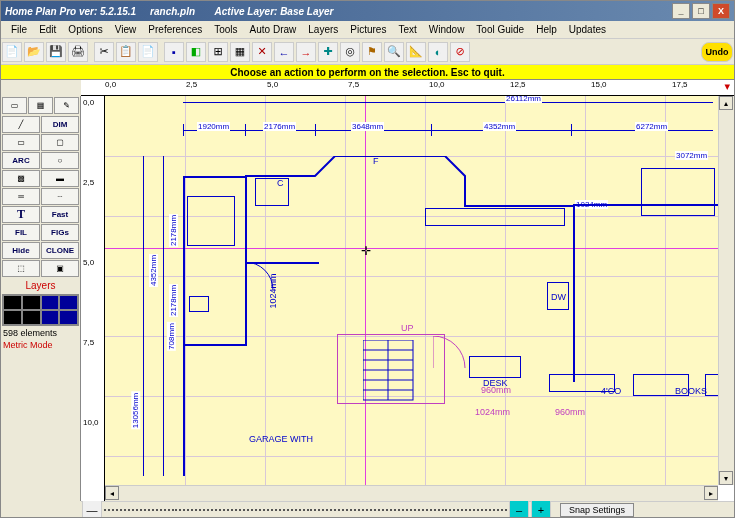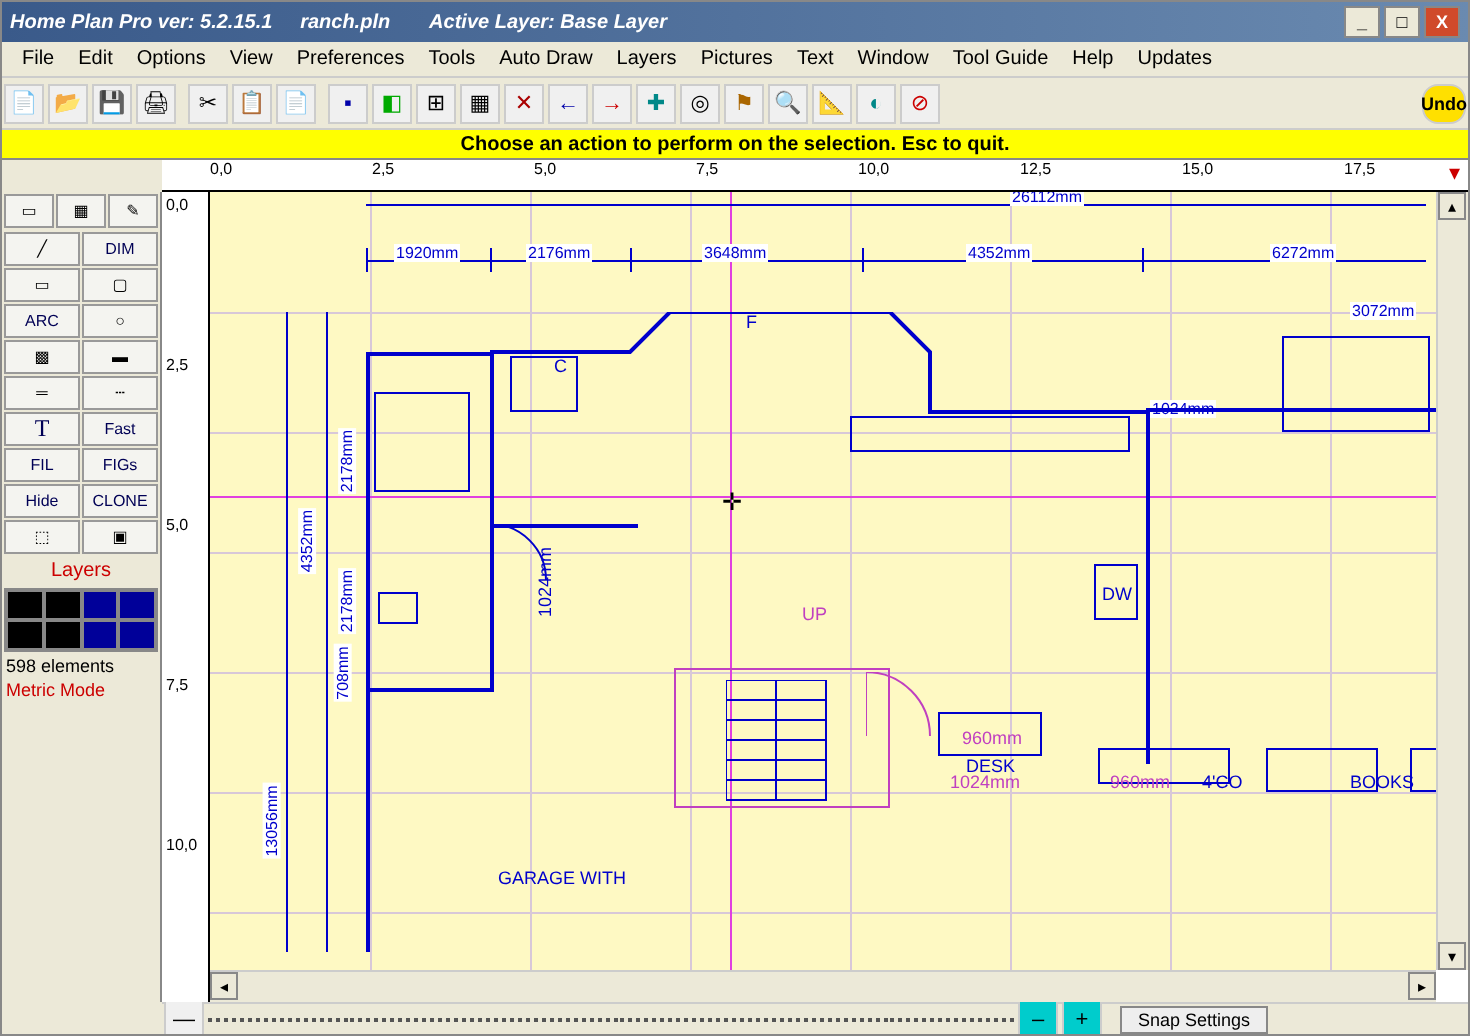--- a/index.html
+++ b/index.html
@@ -8,31 +8,31 @@
 .titlebar-text { flex: 1; font-style: italic; }
 .titlebar-btns { display: flex; gap: 2px; }
 .titlebar-btn { width: 18px; height: 16px; background: #ece9d8; border: 1px solid #888; display: flex; align-items: center; justify-content: center; color: #000; font-weight: bold; font-size: 9px; cursor: pointer; }
 .titlebar-btn.close { background: #d04a2a; color: #fff; }
 .menubar { height: 18px; background: #ece9d8; display: flex; align-items: center; padding: 0 4px; border-bottom: 1px solid #ccc; }
 .menu-item { padding: 2px 6px; cursor: pointer; }
 .toolbar1 { height: 26px; display: flex; align-items: center; background: #ece9d8; border-bottom: 1px solid #ccc; }
 .coords { width: 78px; border-right: 1px solid #ccc; padding: 0 2px; }
 .coord-row { font-size: 9px; height: 12px; }
 .tb-btn { width: 20px; height: 20px; border: 1px solid #ccc; margin: 0 1px; display: flex; align-items: center; justify-content: center; cursor: pointer; font-size: 11px; background: #f0f0f0; }
-.tb-btn.undo { background: #ffe000; font-weight: bold; font-size: 9px; border-radius: 8px; width: 22px; }
+.tb-btn.undo { background: #ffe000; font-weight: bold; font-size: 9px; border-radius: 8px; width: 32px; }
 .tb-sep { width: 4px; }
 .yellowbar { height: 15px; background: #ffff00; color: #000; font-weight: bold; text-align: center; line-height: 15px; border-bottom: 1px solid #888; font-size: 10px; }
 .ruler-h { height: 16px; display: flex; border-bottom: 1px solid #000; position: relative; background: #fff; margin-left: 80px; }
 .ruler-h .tick { position: absolute; top: 0; font-size: 8px; }
 .main-area { display: flex; height: 405px; }
 .left-col { width: 80px; background: #ece9d8; border-right: 1px solid #888; overflow: hidden; }
 .tool-grid { display: grid; grid-template-columns: 1fr 1fr 1fr; gap: 1px; padding: 1px; }
 .tool-grid.two { grid-template-columns: 1fr 1fr; }
 .tool-btn { height: 17px; border: 1px solid #999; background: #f4f4f0; display: flex; align-items: center; justify-content: center; font-size: 8px; cursor: pointer; overflow: hidden; }
-.tool-btn.txt { font-weight: normal; color: #005; }
+.tool-btn.txt { font-weight: bold; color: #005; }
 .redraw { color: #c00; font-size: 10px; text-align: center; padding: 2px 0; cursor: pointer; }
 .swatches { height: 32px; display: grid; grid-template-columns: repeat(4,1fr); gap: 0; margin: 1px; border: 1px solid #888; }
 .sw { border: 1px solid #888; }
 .sw.blk { background: #000; } .sw.blu { background: #000099; }
 .info-txt { font-size: 9px; padding: 1px 2px; }
 .info-txt.red { color: #c00; }
 .canvas-wrap { flex: 1; position: relative; overflow: hidden; background: #fff; }
 .ruler-v { position: absolute; left: 0; top: 0; width: 24px; height: 100%; border-right: 1px solid #000; background: #fff; }
 .ruler-v .tick { position: absolute; left: 2px; font-size: 8px; }
 .canvas { position: absolute; left: 24px; top: 0; right: 16px; bottom: 16px; background: #fef9c3; }
@@ -42,21 +42,21 @@
 .grid-line-v { position: absolute; top: 0; bottom: 0; width: 1px; background: #d8c8d8; }
 .grid-line-h { position: absolute; left: 0; right: 0; height: 1px; background: #d8c8d8; }
 .cline-v { position: absolute; top: 0; bottom: 0; width: 1px; background: #e040e0; }
 .cline-h { position: absolute; left: 0; right: 0; height: 1px; background: #e040e0; }
 .wall { position: absolute; background: #0000cc; }
 .dim-line { position: absolute; border-top: 1px solid #0000cc; }
 .dim-line-v { position: absolute; border-left: 1px solid #0000cc; }
 .dim-tick { position: absolute; width: 1px; height: 12px; background: #0000cc; }
 .dim-label { position: absolute; color: #0000cc; font-size: 8px; background: #fff; padding: 0 1px; }
 .plan-label { position: absolute; color: #0000cc; font-size: 9px; }
-.plan-label.mag { color: #c040c0; }
+.plan-label.mag { color: #c040c0; margin-top: 21px; }
 .rect-outline { position: absolute; border: 1px solid #0000cc; }
 .rect-mag { position: absolute; border: 1px solid #c040c0; }
 .dotted-bar { height: 16px; display: flex; align-items: center; margin-left: 80px; border-top: 1px solid #ccc; }
 .dot-seg { flex: 1; border-top: 2px dotted #555; margin: 0 1px; height: 1px; }
 .snap-btn { background: #eee; border: 1px solid #888; padding: 1px 8px; margin-left: 8px; font-size: 9px; cursor: pointer; }
 .statusbar { height: 30px; display: flex; border-top: 1px solid #888; background: #ece9d8; }
 svg { display: block; }
 </style>
 </head>
 <body>

